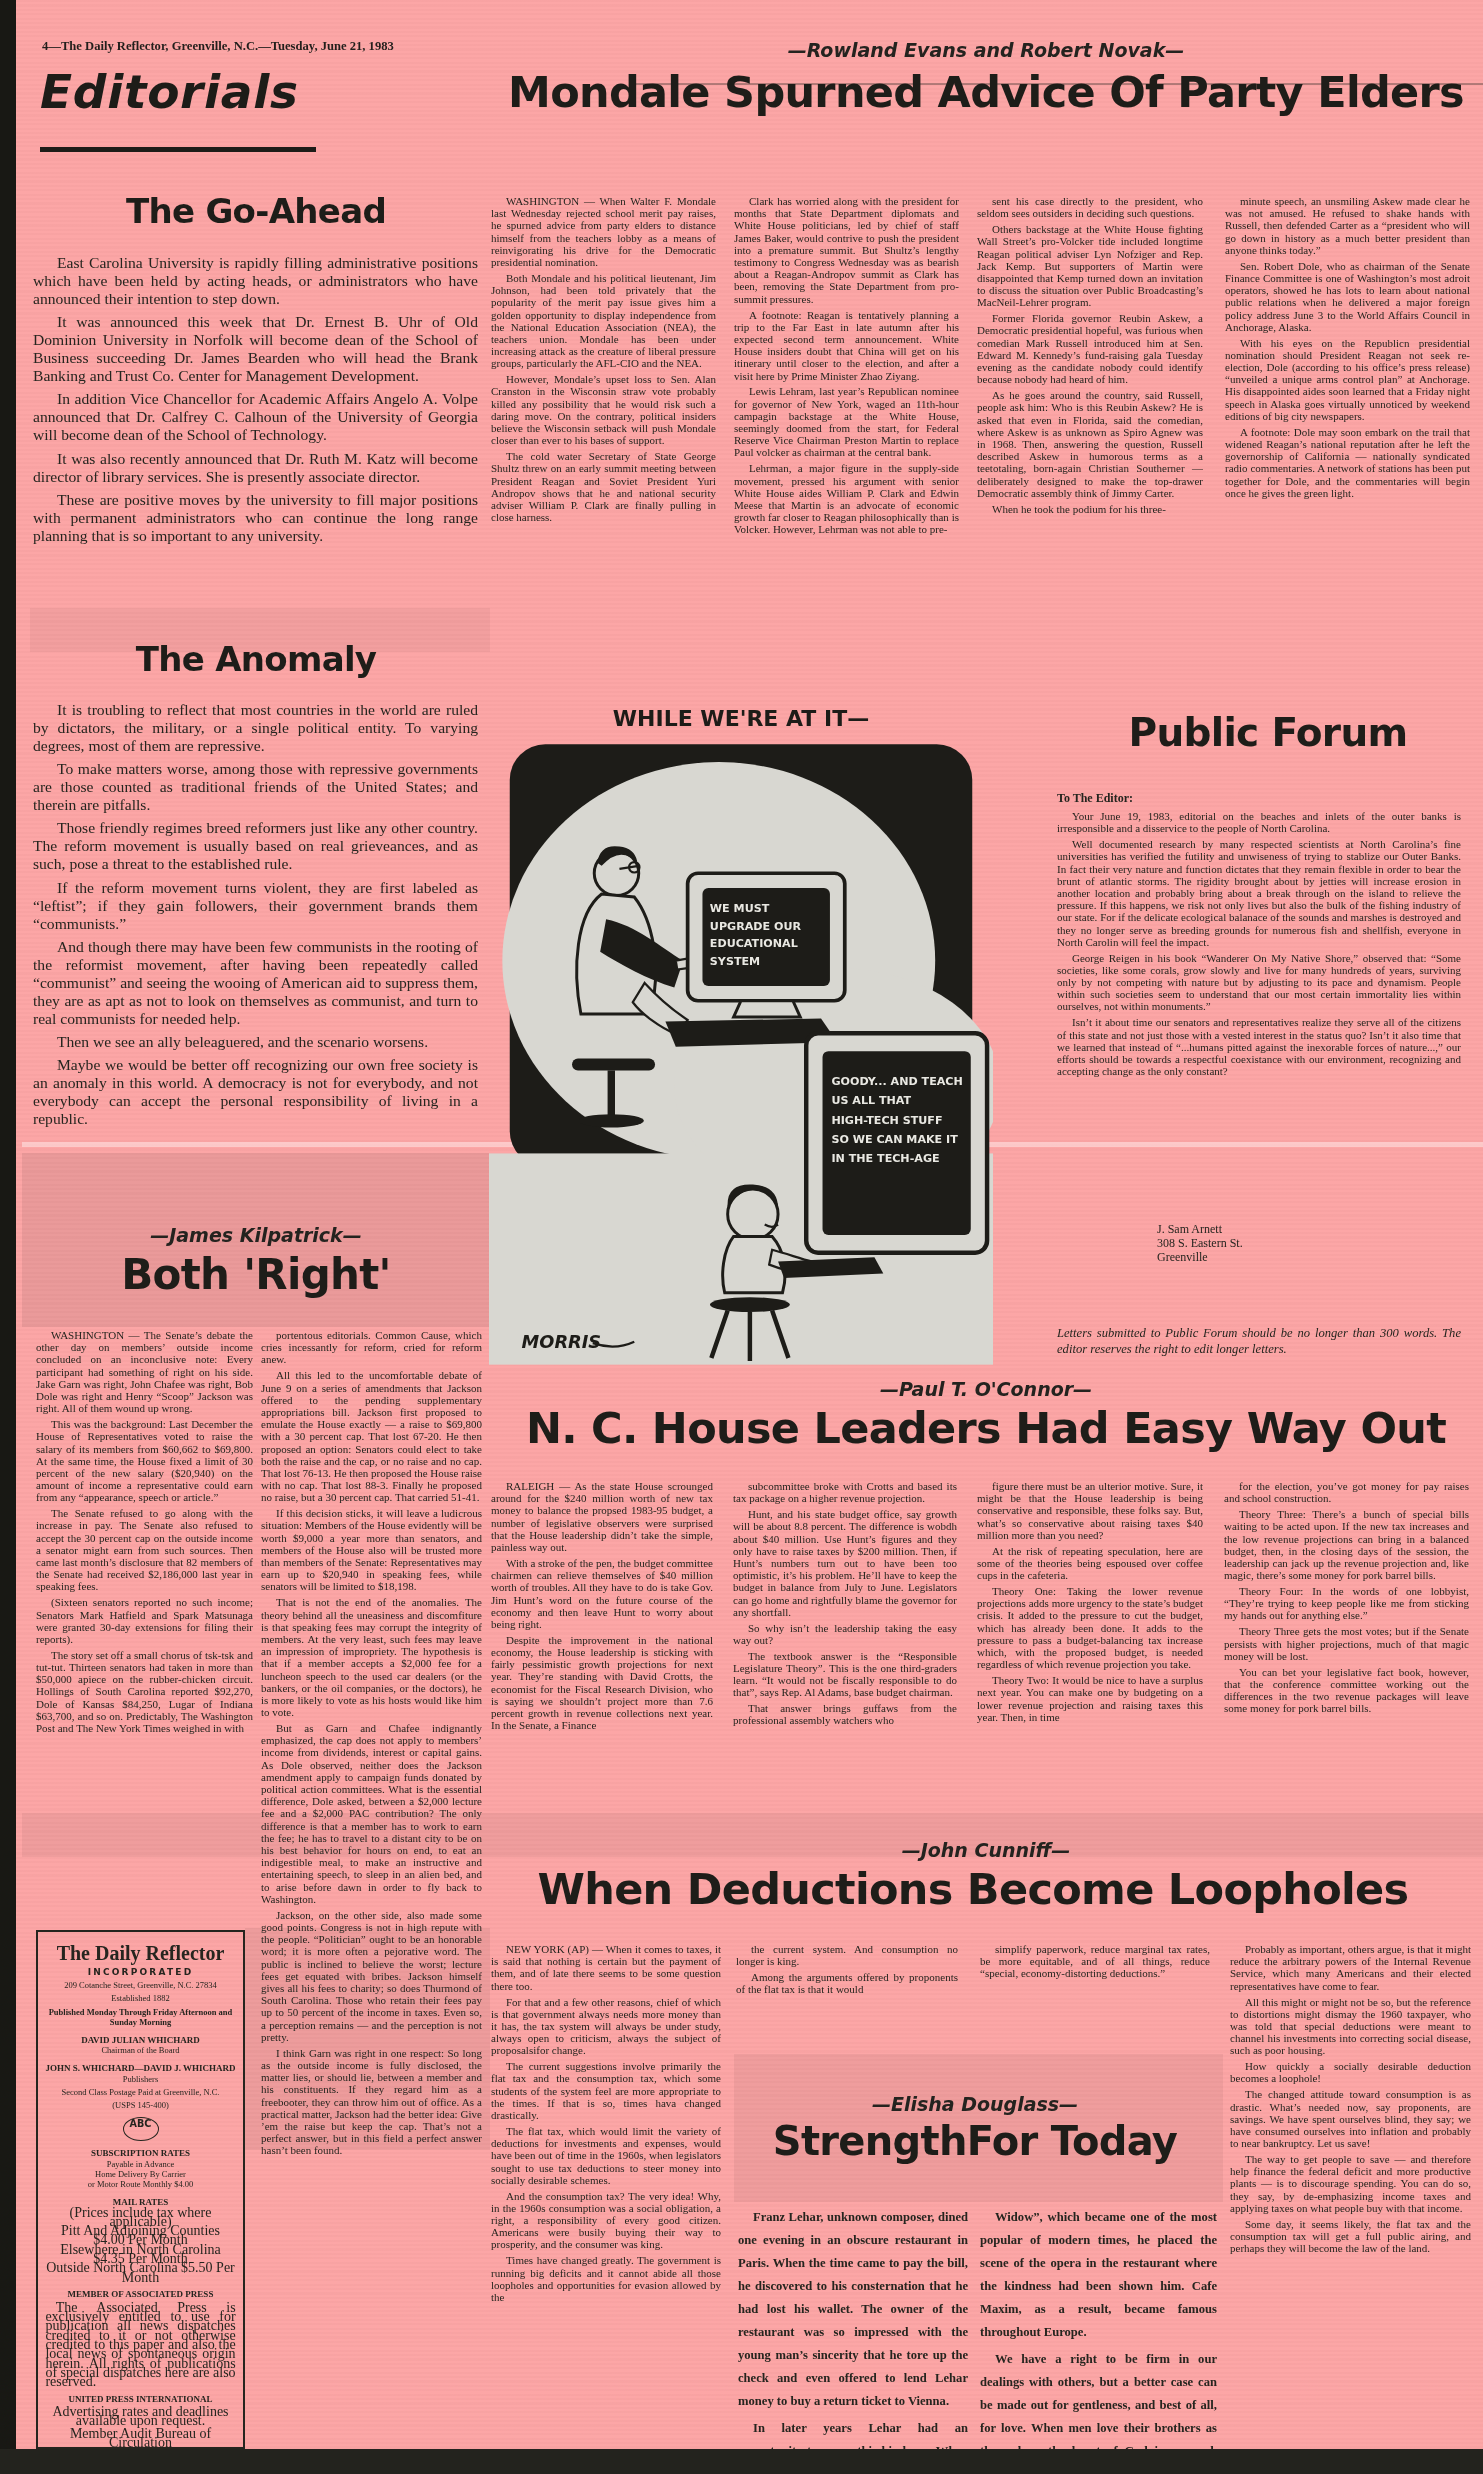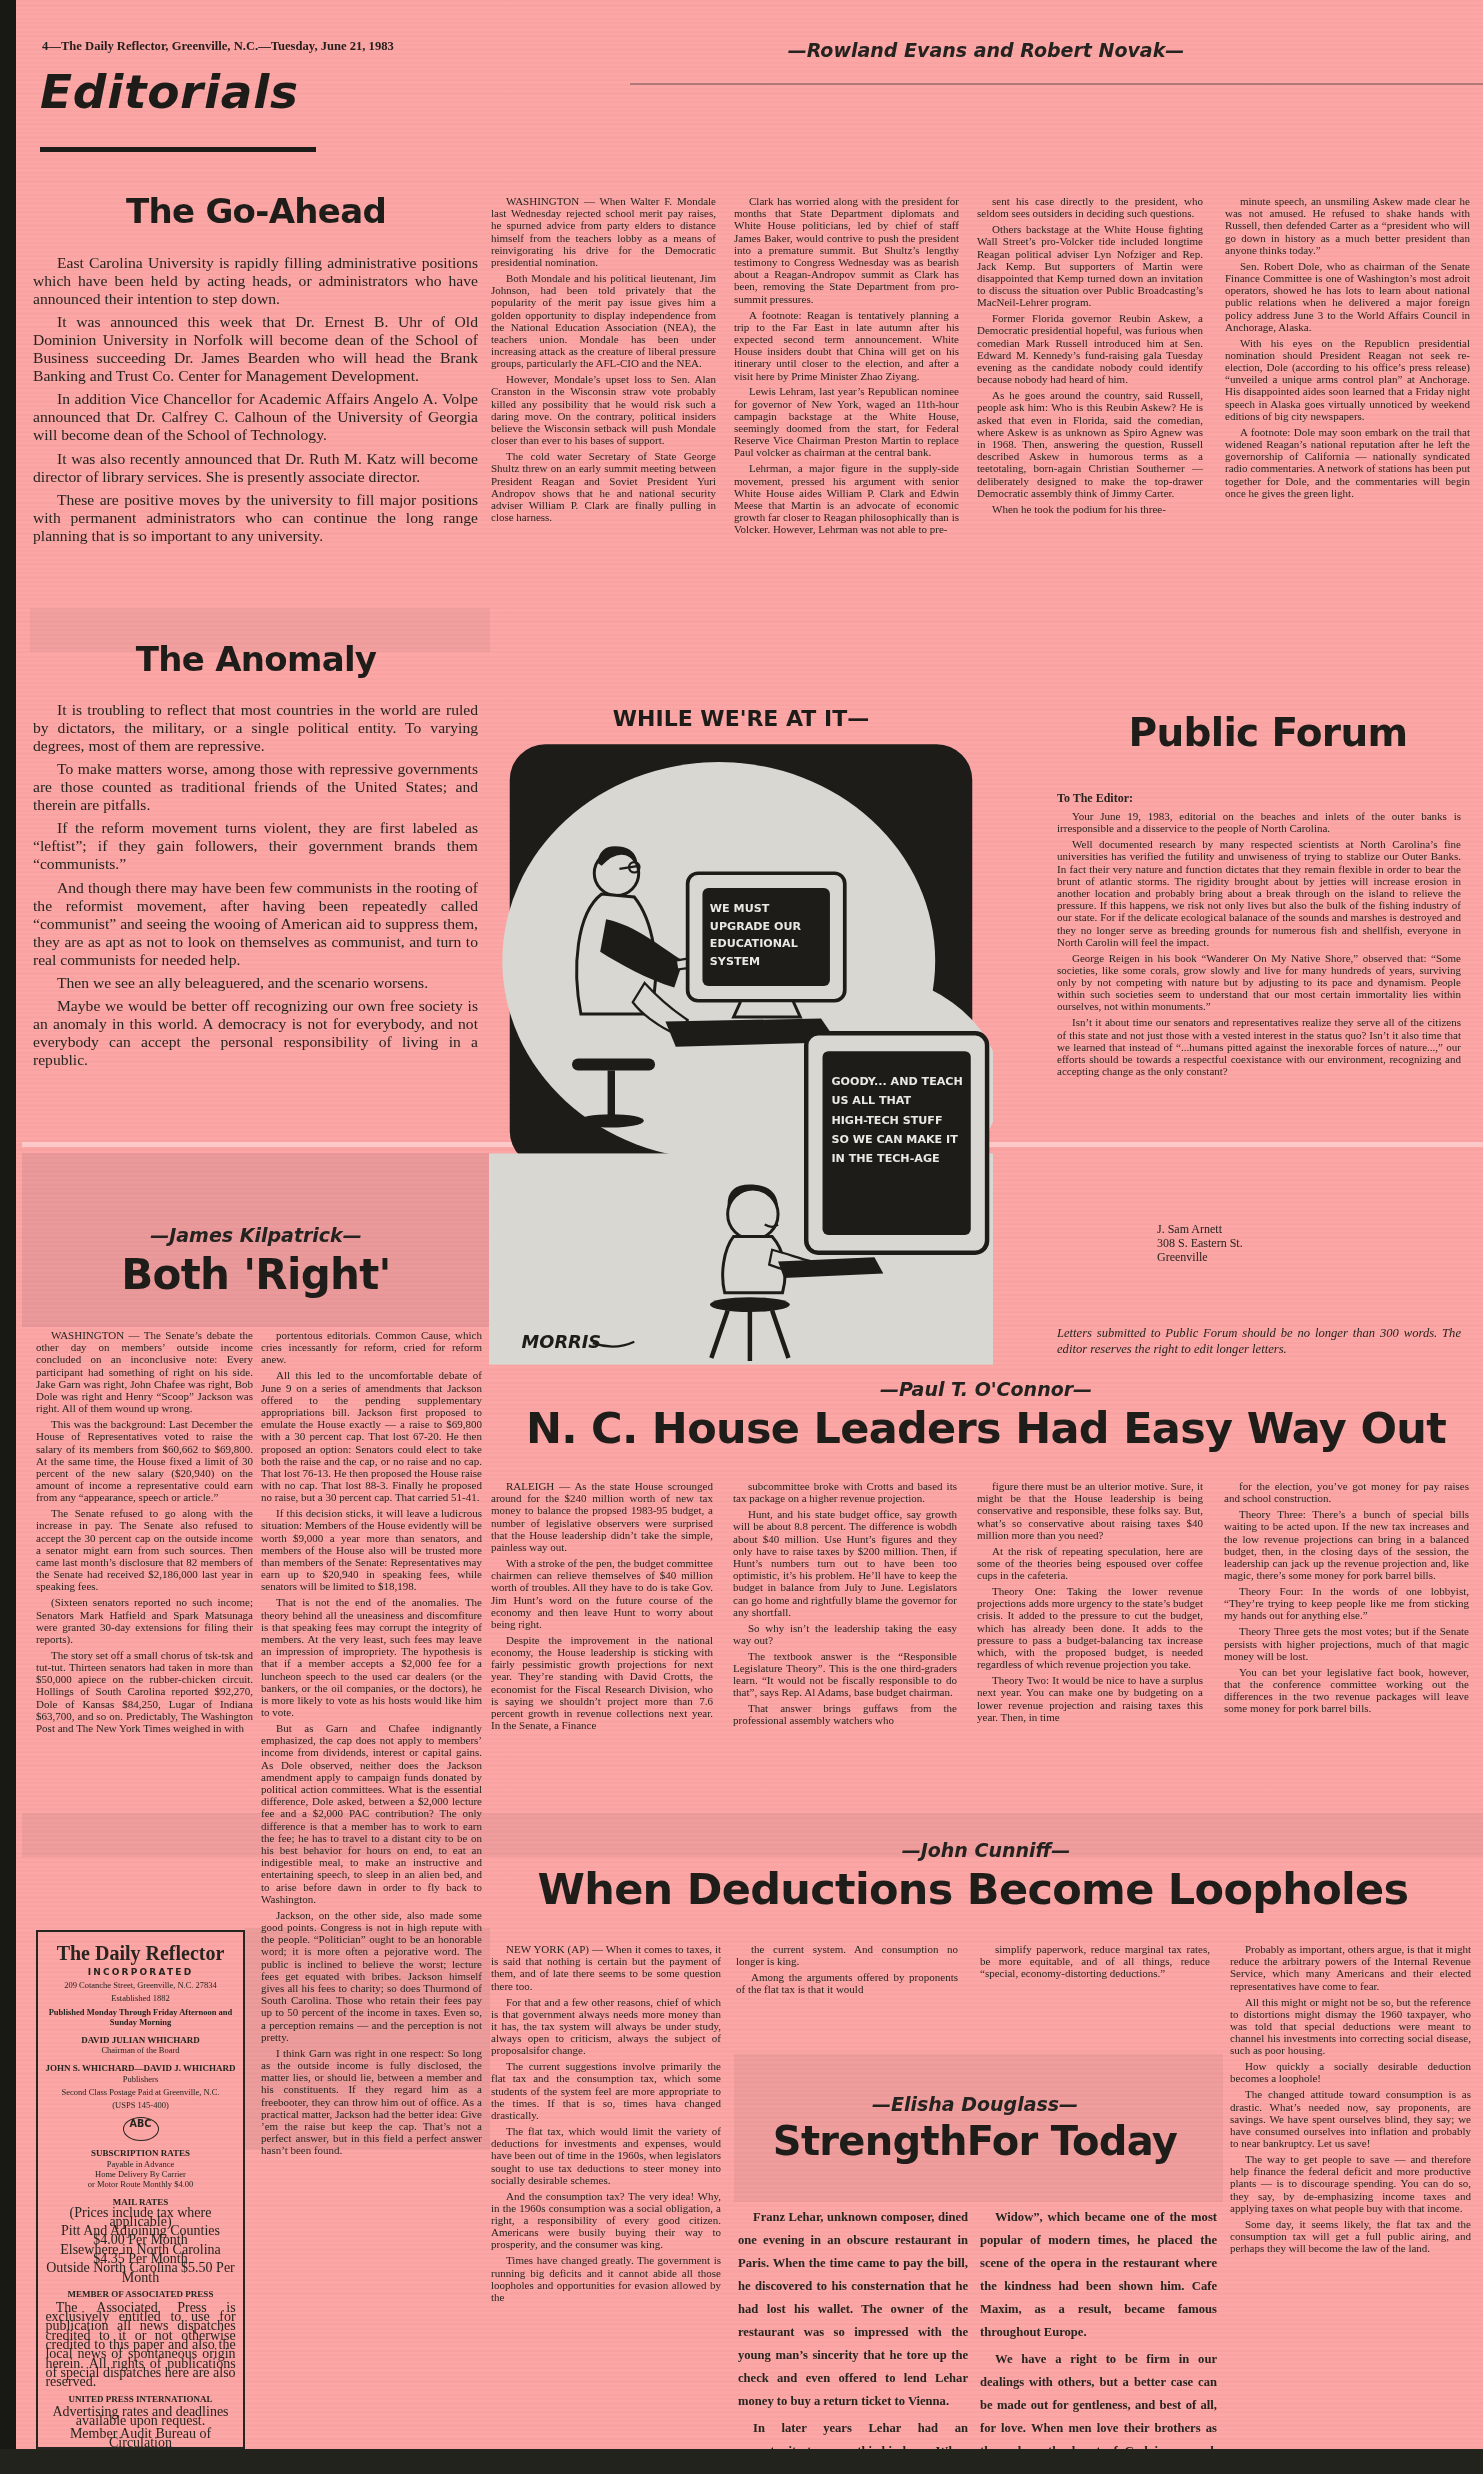--- a/index.html
+++ b/index.html
@@ -65,27 +65,29 @@
       <p>It was announced this week that Dr. Ernest B. Uhr of Old Dominion University in Norfolk will become dean of the School of Business succeeding Dr. James Bearden who will head the Brank Banking and Trust Co. Center for Management Development.</p>
       <p>In addition Vice Chancellor for Academic Affairs Angelo A. Volpe announced that Dr. Calfrey C. Calhoun of the University of Georgia will become dean of the School of Technology.</p>
       <p>It was also recently announced that Dr. Ruth M. Katz will become director of library services. She is presently associate director.</p>
       <p>These are positive moves by the university to fill major positions with permanent administrators who can continue the long range planning that is so important to any university.</p>
     </div>
 
   <div class="headline" style="left:30px;top:639px;width:452px;font-size:34px;">The Anomaly</div>
   <div class="col editorial-body" style="left:33px;top:701px;width:445px;height:489px;">
       <p>It is troubling to reflect that most countries in the world are ruled by dictators, the military, or a single political entity. To varying degrees, most of them are repressive.</p>
       <p>To make matters worse, among those with repressive governments are those counted as traditional friends of the United States; and therein are pitfalls.</p>
+      <p>Those friendly regimes breed reformers just like any other country. The reform movement is usually based on real grieveances, and as such, pose a threat to the established rule.</p>
       <p>If the reform movement turns violent, they are first labeled as “leftist”; if they gain followers, their government brands them “communists.”</p>
       <p>And though there may have been few communists in the rooting of the reformist movement, after having been repeatedly called “communist” and seeing the wooing of American aid to suppress them, they are as apt as not to look on themselves as communist, and turn to real communists for needed help.</p>
       <p>Then we see an ally beleaguered, and the scenario worsens.</p>
       <p>Maybe we would be better off recognizing our own free society is an anomaly in this world. A democracy is not for everybody, and not everybody can accept the personal responsibility of living in a republic.</p>
     </div>
 
   <div class="byline" style="left:489px;top:39px;width:994px;">—Rowland Evans and Robert Novak—</div>
+  <div class="headline" style="left:489px;top:67px;width:994px;font-size:43px;">Mondale Spurned Advice Of Party Elders</div>
   <div class="col" style="left:491px;top:195px;width:225px;height:504px;">
       <p>WASHINGTON — When Walter F. Mondale last Wednesday rejected school merit pay raises, he spurned advice from party elders to distance himself from the teachers lobby as a means of reinvigorating his drive for the Democratic presidential nomination.</p>
       <p>Both Mondale and his political lieutenant, Jim Johnson, had been told privately that the popularity of the merit pay issue gives him a golden opportunity to display independence from the National Education Association (NEA), the teachers union. Mondale has been under increasing attack as the creature of liberal pressure groups, particularly the AFL-CIO and the NEA.</p>
       <p>However, Mondale’s upset loss to Sen. Alan Cranston in the Wisconsin straw vote probably killed any possibility that he would risk such a daring move. On the contrary, political insiders believe the Wisconsin setback will push Mondale closer than ever to his bases of support.</p>
       <p>The cold water Secretary of State George Shultz threw on an early summit meeting between President Reagan and Soviet President Yuri Andropov shows that he and national security adviser William P. Clark are finally pulling in close harness.</p>
     </div>
   <div class="col" style="left:734px;top:195px;width:225px;height:504px;">
       <p>Clark has worried along with the president for months that State Department diplomats and White House politicians, led by chief of staff James Baker, would contrive to push the president into a premature summit. But Shultz’s lengthy testimony to Congress Wednesday was as bearish about a Reagan-Andropov summit as Clark has been, removing the State Department from pro-summit pressures.</p>
       <p>A footnote: Reagan is tentatively planning a trip to the Far East in late autumn after his expected second term announcement. White House insiders doubt that China will get on his itinerary until closer to the election, and after a visit here by Prime Minister Zhao Ziyang.</p>
       <p>Lewis Lehram, last year’s Republican nominee for governor of New York, waged an 11th-hour campagin backstage at the White House, seemingly doomed from the start, for Federal Reserve Vice Chairman Preston Martin to replace Paul volcker as chairman at the central bank.</p>

